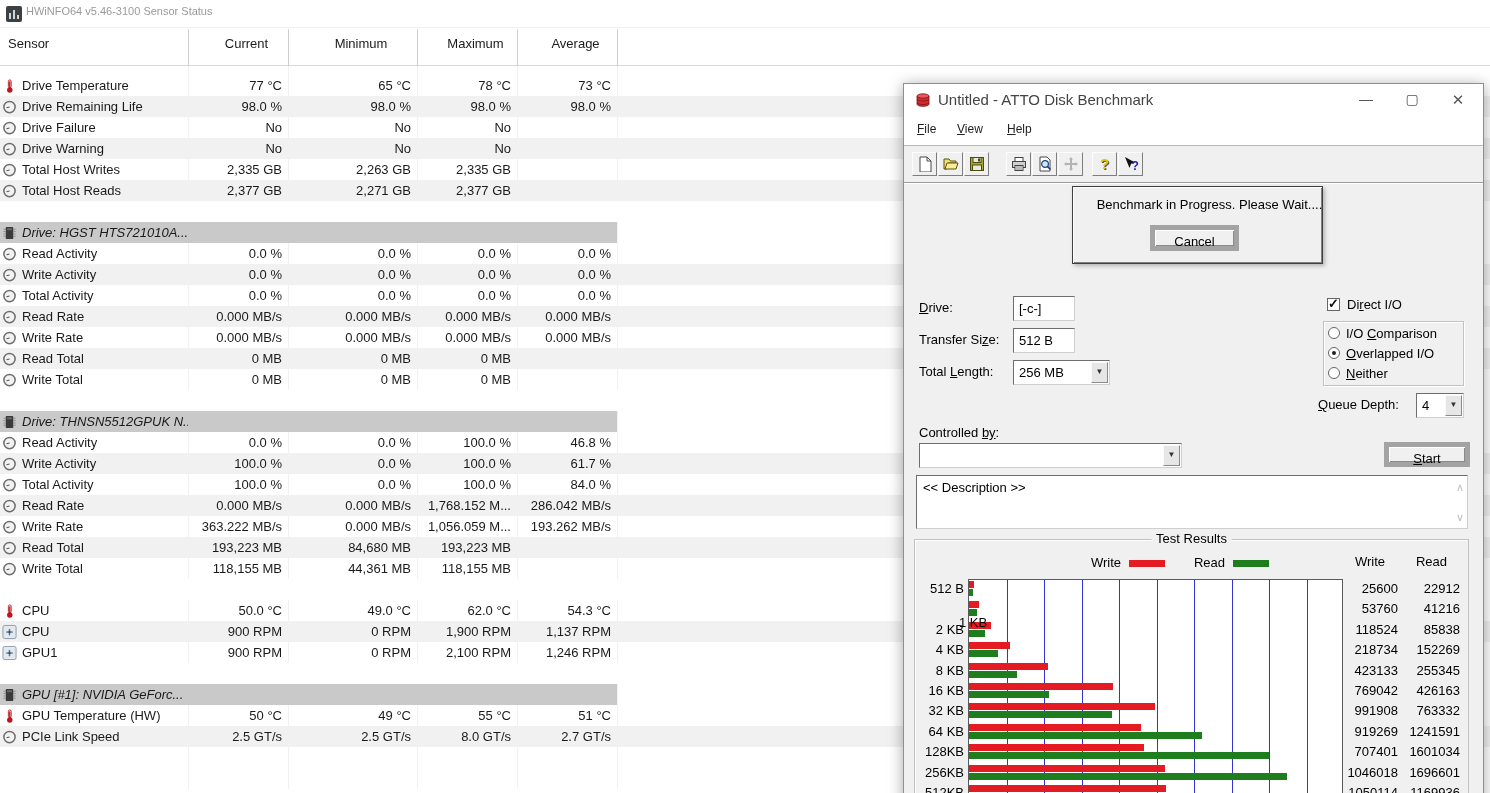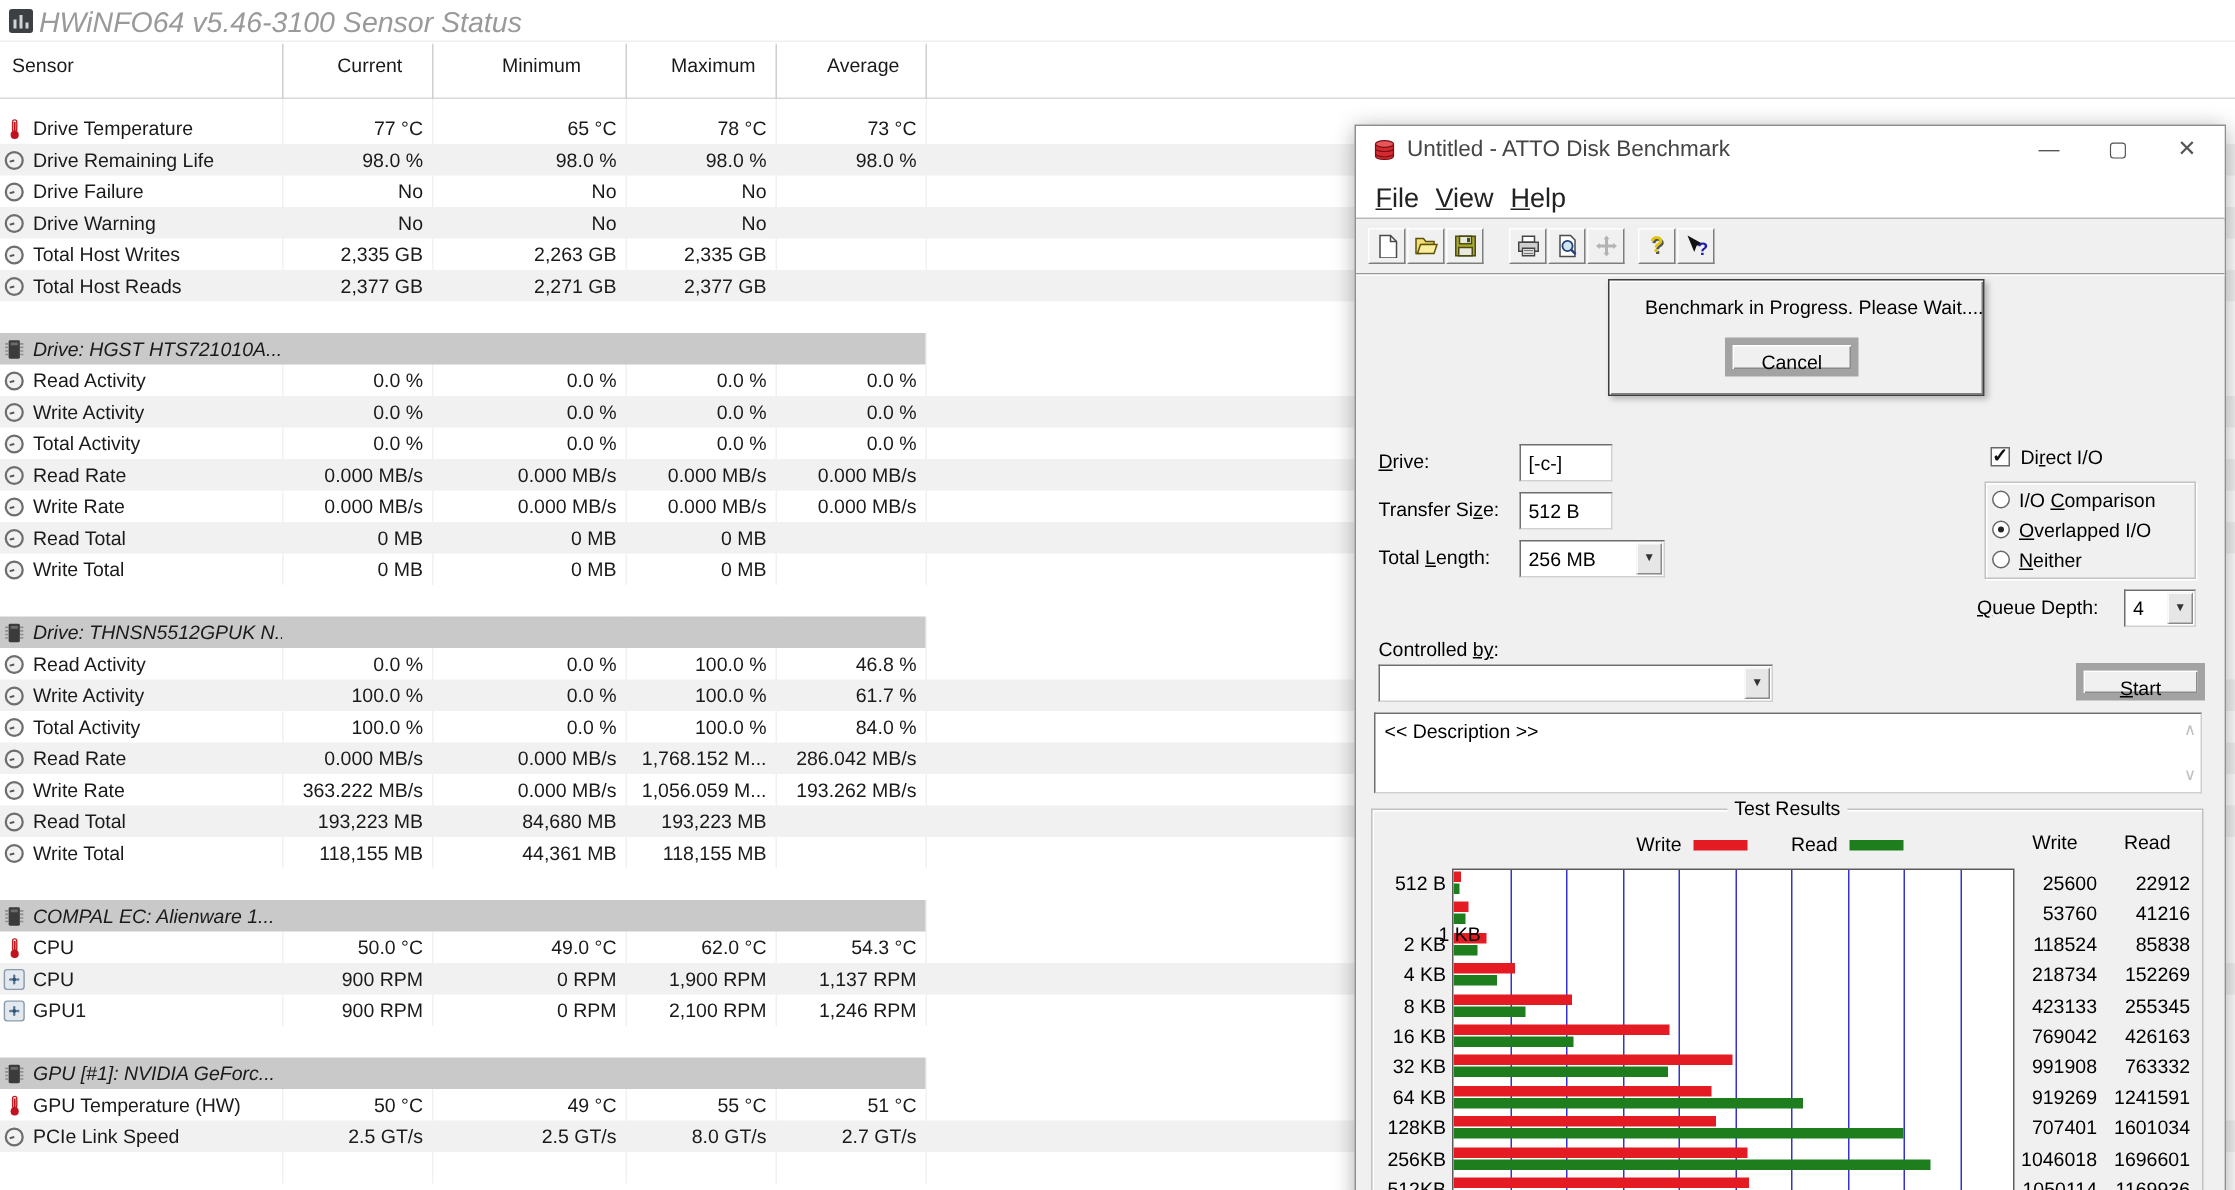--- a/index.html
+++ b/index.html
@@ -3,21 +3,21 @@
 <meta charset="utf-8">
 <style>
   * { box-sizing: border-box; }
   html,body { margin:0; padding:0; width:1490px; height:793px; overflow:hidden;
     font-family:"Liberation Sans", sans-serif; background:#fff; }
 
   
   .hwinfo { position:absolute; left:0; top:0; width:1490px; height:793px; background:#fff; }
   .hw-titlebar { position:absolute; left:0; top:0; width:100%; height:28px; background:#fff;
     border-bottom:1px solid #f0f0f0; }
-  .hw-title { position:absolute; left:26px; top:5px; font-size:19px; color:#9a9a9a;font-style:italic; }
+  .hw-title { position:absolute; left:26px; top:5px; font-size:11px; color:#9a9a9a; }
   .hw-appicon { position:absolute; left:6px; top:6px; width:16px; height:16px; background:#3c4043; border-radius:2px; }
   .hw-appicon i { position:absolute; bottom:3px; width:2px; background:#cfd4d8; }
   .hw-appicon i:nth-child(1){ left:3px;  height:6px; }
   .hw-appicon i:nth-child(2){ left:7px;  height:9px; }
   .hw-appicon i:nth-child(3){ left:11px; height:4px; }
 
   .hw-header { position:absolute; left:0; top:28px; width:100%; height:38px; background:#fff;
     border-bottom:1px solid #d9d9d9; font-size:13px; color:#1a1a1a; }
   .hw-header .hc { position:absolute; top:8px; }
   .hw-header .hc.sensor { left:8px; }
@@ -45,21 +45,21 @@
 
   
   .atto { position:absolute; left:903px; top:83px; width:581px; height:725px;
     background:#f0f0f0; border:1px solid #8f8f8f; box-shadow:0 2px 14px rgba(0,0,0,0.35); }
   .at-titlebar { position:absolute; left:0; top:0; width:100%; height:32px; background:#fff; }
   .at-title { position:absolute; left:34px; top:7px; font-size:15px; color:#444; }
   .at-caption-btn { position:absolute; top:0; width:46px; height:31px; text-align:center; line-height:31px;
     color:#555; font-size:14px; }
   .at-min { right:94px; } .at-max { right:48px; } .at-close { right:2px; font-size:15px; }
   .at-menubar { position:absolute; left:0; top:32px; width:100%; height:30px; background:#fff;
-    border-bottom:1px solid #b9b9b9; font-size:18px; color:#222; }
+    border-bottom:1px solid #b9b9b9; font-size:12px; color:#222; }
   .menu-item { position:absolute; top:6px; }
   .mn { text-decoration:underline; }
   .at-toolbar { position:absolute; left:0; top:63px; width:100%; height:36px; background:#f0f0f0; }
   .tbtn { position:absolute; top:5px; width:25px; height:24px; background:#f0f0f0;
     border:1px solid; border-color:#fdfdfd #7e7e7e #7e7e7e #fdfdfd; text-align:center; line-height:22px; }
   .tbtn svg { display:block; margin:3px auto 0; }
   .q-help { font-weight:bold; font-size:15px; color:#e3c400; text-shadow:1px 1px 0 #555; line-height:21px; }
 
   .at-dialog { position:absolute; left:0; top:99px; width:100%; height:626px; background:#f0f0f0;
     border-top:1px solid #fff; box-shadow:0 -1px 0 #9a9a9a; font-size:13px; color:#000; }
@@ -349,28 +349,20 @@
         <span class="cell c0"><span class="ric"><svg width="15" height="16" viewBox="0 0 16 16">
               <circle cx="8" cy="8" r="6" fill="#f2f2f2" stroke="#6e6e6e" stroke-width="1.6"></circle>
               <path d="M8 8L4.8 8.8" stroke="#555" stroke-width="1.3"></path>
             </svg></span><span class="rlabel">Write Total</span></span>
         <span class="cell num c1">118,155 MB</span>
         <span class="cell num c2">44,361 MB</span>
         <span class="cell num c3">118,155 MB</span>
         <span class="cell num c4"></span>
       </div>
       <div class="hrow gap"></div>
-      <div class="hrow section">
-        <span class="secbg"></span>
-        <span class="cell c0"><span class="ric"><svg width="15" height="16" viewBox="0 0 16 16">
-              <rect x="4" y="1.5" width="8" height="13" rx="1" fill="#3b3b3b"></rect>
-              <path d="M1.5 4h2.5M1.5 6.5h2.5M1.5 9h2.5M1.5 11.5h2.5M12 4h2.5M12 6.5h2.5M12 9h2.5M12 11.5h2.5" stroke="#8f8f8f" stroke-width="1.1"></path>
-              <rect x="5.5" y="3" width="5" height="2" fill="#6b6b6b"></rect>
-            </svg></span><span class="slabel">COMPAL EC: Alienware 1...</span></span>
-      </div>
       <div class="hrow">
         <span class="cell c0"><span class="ric"><svg width="15" height="16" viewBox="0 0 16 16">
               <rect x="6.8" y="1.5" width="3" height="8.5" rx="1.5" fill="#fff" stroke="#b22"></rect>
               <rect x="7.6" y="3" width="1.4" height="7.5" fill="#c1121f"></rect>
               <circle cx="8.3" cy="12.2" r="2.9" fill="#c1121f"></circle>
             </svg></span><span class="rlabel">CPU</span></span>
         <span class="cell num c1">50.0 °C</span>
         <span class="cell num c2">49.0 °C</span>
         <span class="cell num c3">62.0 °C</span>
         <span class="cell num c4">54.3 °C</span>

